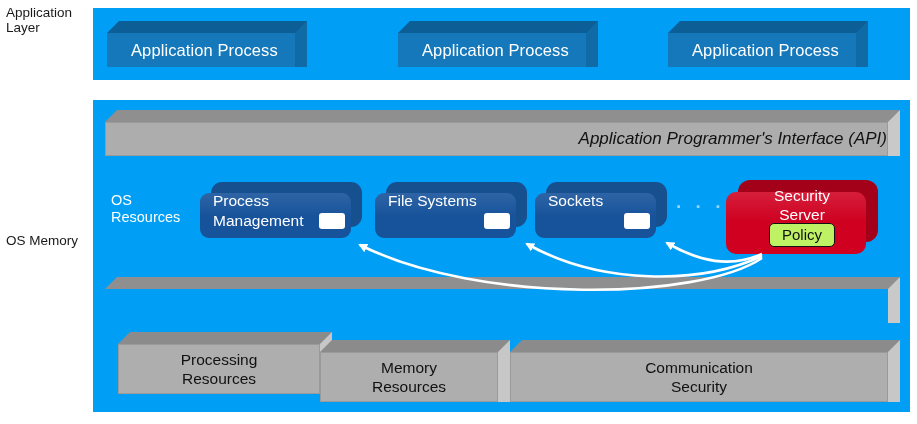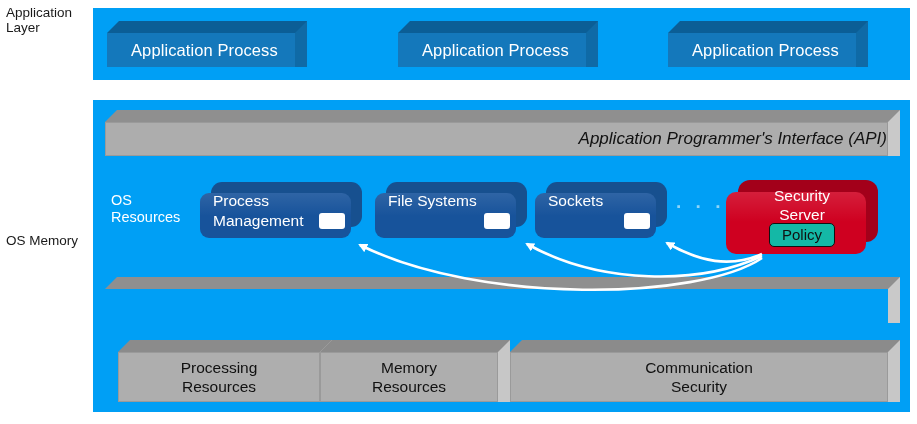--- a/index.html
+++ b/index.html
@@ -121,21 +121,21 @@
     position:absolute;left:0;top:0;right:0;height:48%;
     background:linear-gradient(180deg,rgba(255,255,255,.12),rgba(255,255,255,0));
   }
   .sec .lbl{
     position:absolute;left:0;right:0;top:6px;
     color:#ffffff;font-size:15.5px;line-height:19px;text-align:center;
     white-space:pre-line;
   }
   .sec .policy{
     position:absolute;left:50%;transform:translateX(-50%);bottom:7px;
-    background:#14b8a6;border:1.6px solid #111111;border-radius:5px;
+    background:#bef264;border:1.6px solid #111111;border-radius:5px;
     color:#111111;font-size:15px;line-height:17px;
     padding:2px 12px 3px 12px;white-space:nowrap;
   }
 
   
   .dots{
     position:absolute;color:#8fd4f8;font-size:19px;letter-spacing:4px;
     font-weight:bold;
   }
 
@@ -235,21 +235,21 @@
     <div class="lbl">Security
 Server</div>
     <div class="policy">Policy</div>
   </div>
 
   <div class="box3d grey-bar" style="left:105px;top:277px;width:795px;height:46px;">
     <div class="top"></div>
     <div class="side"></div>
   </div>
 
-  <div class="box3d res-box" style="left:118px;top:340px;width:214px;height:62px;">
+  <div class="box3d res-box" style="left:118px;top:332px;width:214px;height:62px;">
     <div class="top"></div>
     <div class="side"></div>
     <div class="face">
       <span class="lbl">Processing
 Resources</span>
     </div>
   </div>
 
   <div class="box3d res-box" style="left:320px;top:340px;width:190px;height:62px;">
     <div class="top"></div>

